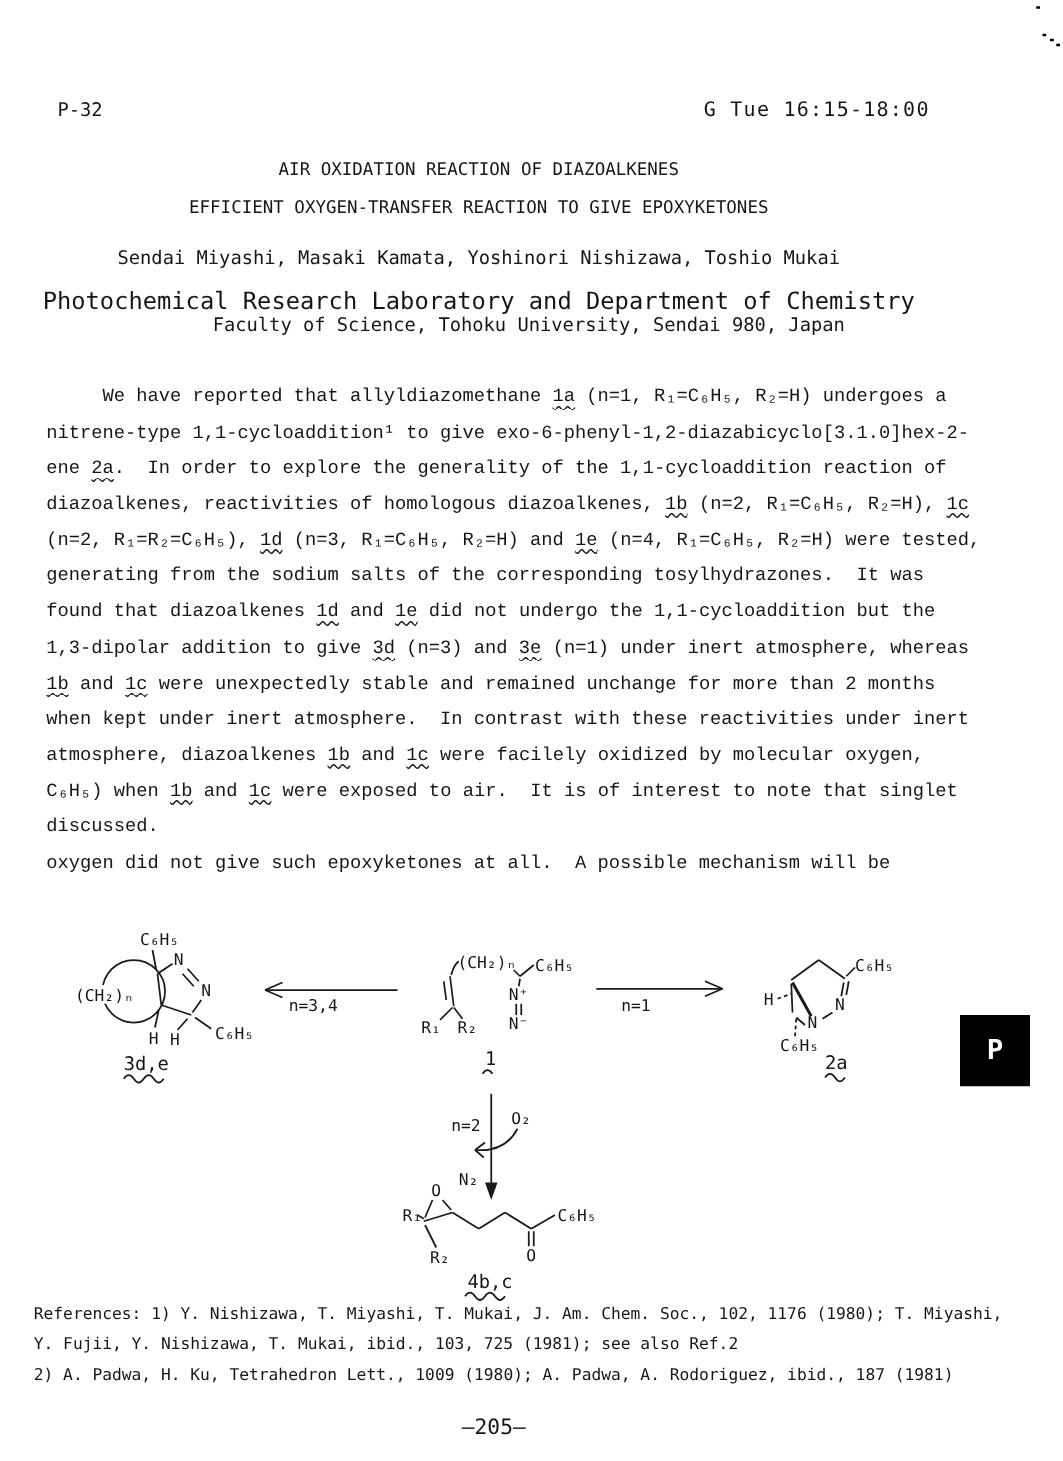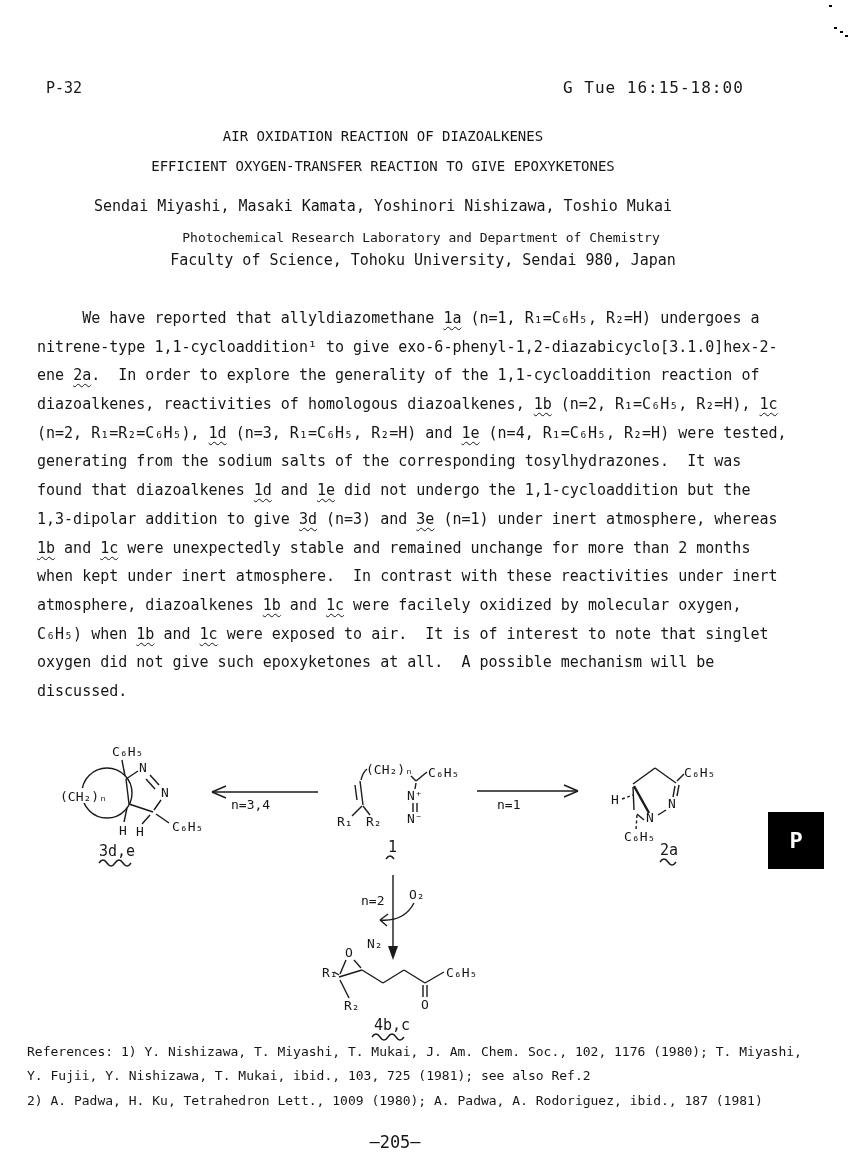--- a/index.html
+++ b/index.html
@@ -10,24 +10,24 @@
   }
   .abs { position:absolute; }
   .center-block { left:0; width:766px; text-align:center; }
   .u  { text-underline-offset:3px; text-decoration-thickness:1px; }
   .w  { text-decoration:underline wavy; text-underline-offset:3px; text-decoration-thickness:1px; }
   #hdr-left   { left:46px;  top:79px;  font-size:15px; }
   #hdr-right  { left:563px; top:78px;  font-size:16px; letter-spacing:1px; }
   #title1     { top:128px; font-size:14px; }
   #title2     { top:158px; font-size:14px; }
   #authors    { top:197px; font-size:15px; }
-  #affil1     { top:230px; font-size:13px;padding-left:38px; }
+  #affil1     { top:230px; font-size:19px; }
   #affil2     { top:251px; font-size:15px;margin-left:40px; }
   #abstract   { left:37px; top:304px; width:790px; font-size:15px; line-height:28.7px; }
-  #abstract .bl { white-space:pre; height:28.7px; }
+  #abstract .bl { white-space:pre; height:28.7px;font-family:Liberation Mono, monospace; }
   #references { left:27px; top:1040px; width:810px; font-size:13px; line-height:24.3px; }
   #references .bl { white-space:pre; height:24.3px; }
   #footer     { left:330px; top:1132px; width:130px; text-align:center; font-size:17px; }
   #p-tab {
     left:768px; top:812px; width:56px; height:57px; background:#000;
     color:#fff; display:flex; align-items:center; justify-content:center;
     font-size:22px; font-weight:bold;
   }
   .speck { position:absolute; background:#000; width:3px; height:2px; }
   svg#scheme { position:absolute; left:0; top:0; }
@@ -58,22 +58,22 @@
   <div class="bl"><span>ene </span><span class="w">2a</span><span>.  In order to explore the generality of the 1,1-cycloaddition reaction of</span></div>
   <div class="bl"><span>diazoalkenes, reactivities of homologous diazoalkenes, </span><span class="w">1b</span><span> (n=2, R₁=C₆H₅, R₂=H), </span><span class="w">1c</span></div>
   <div class="bl"><span>(n=2, R₁=R₂=C₆H₅), </span><span class="w">1d</span><span> (n=3, R₁=C₆H₅, R₂=H) and </span><span class="w">1e</span><span> (n=4, R₁=C₆H₅, R₂=H) were tested,</span></div>
   <div class="bl"><span>generating from the sodium salts of the corresponding tosylhydrazones.  It was</span></div>
   <div class="bl"><span>found that diazoalkenes </span><span class="w">1d</span><span> and </span><span class="w">1e</span><span> did not undergo the 1,1-cycloaddition but the</span></div>
   <div class="bl"><span>1,3-dipolar addition to give </span><span class="w">3d</span><span> (n=3) and </span><span class="w">3e</span><span> (n=1) under inert atmosphere, whereas</span></div>
   <div class="bl"><span class="w">1b</span><span> and </span><span class="w">1c</span><span> were unexpectedly stable and remained unchange for more than 2 months</span></div>
   <div class="bl"><span>when kept under inert atmosphere.  In contrast with these reactivities under inert</span></div>
   <div class="bl"><span>atmosphere, diazoalkenes </span><span class="w">1b</span><span> and </span><span class="w">1c</span><span> were facilely oxidized by molecular oxygen,</span></div>
   <div class="bl"><span>C₆H₅) when </span><span class="w">1b</span><span> and </span><span class="w">1c</span><span> were exposed to air.  It is of interest to note that singlet</span></div>
+  <div class="bl"><span>discussed.</span></div>
   <div class="bl"><span>oxygen did not give such epoxyketones at all.  A possible mechanism will be</span></div>
-  <div class="bl"><span>discussed.</span></div>
 </div>
 
 <svg id="scheme" width="850" height="1169" viewBox="0 0 850 1169">
 
   <g>
     <circle class="bond" cx="107" cy="793" r="25"></circle>
     <rect x="56" y="788" width="54" height="15" fill="#ffffff"></rect>
     <line class="bond" x1="122" y1="760" x2="125" y2="776"></line>
     <line class="bond" x1="126" y1="779" x2="138" y2="771"></line>
     <line class="bond" x1="150" y1="775" x2="159" y2="785"></line>

